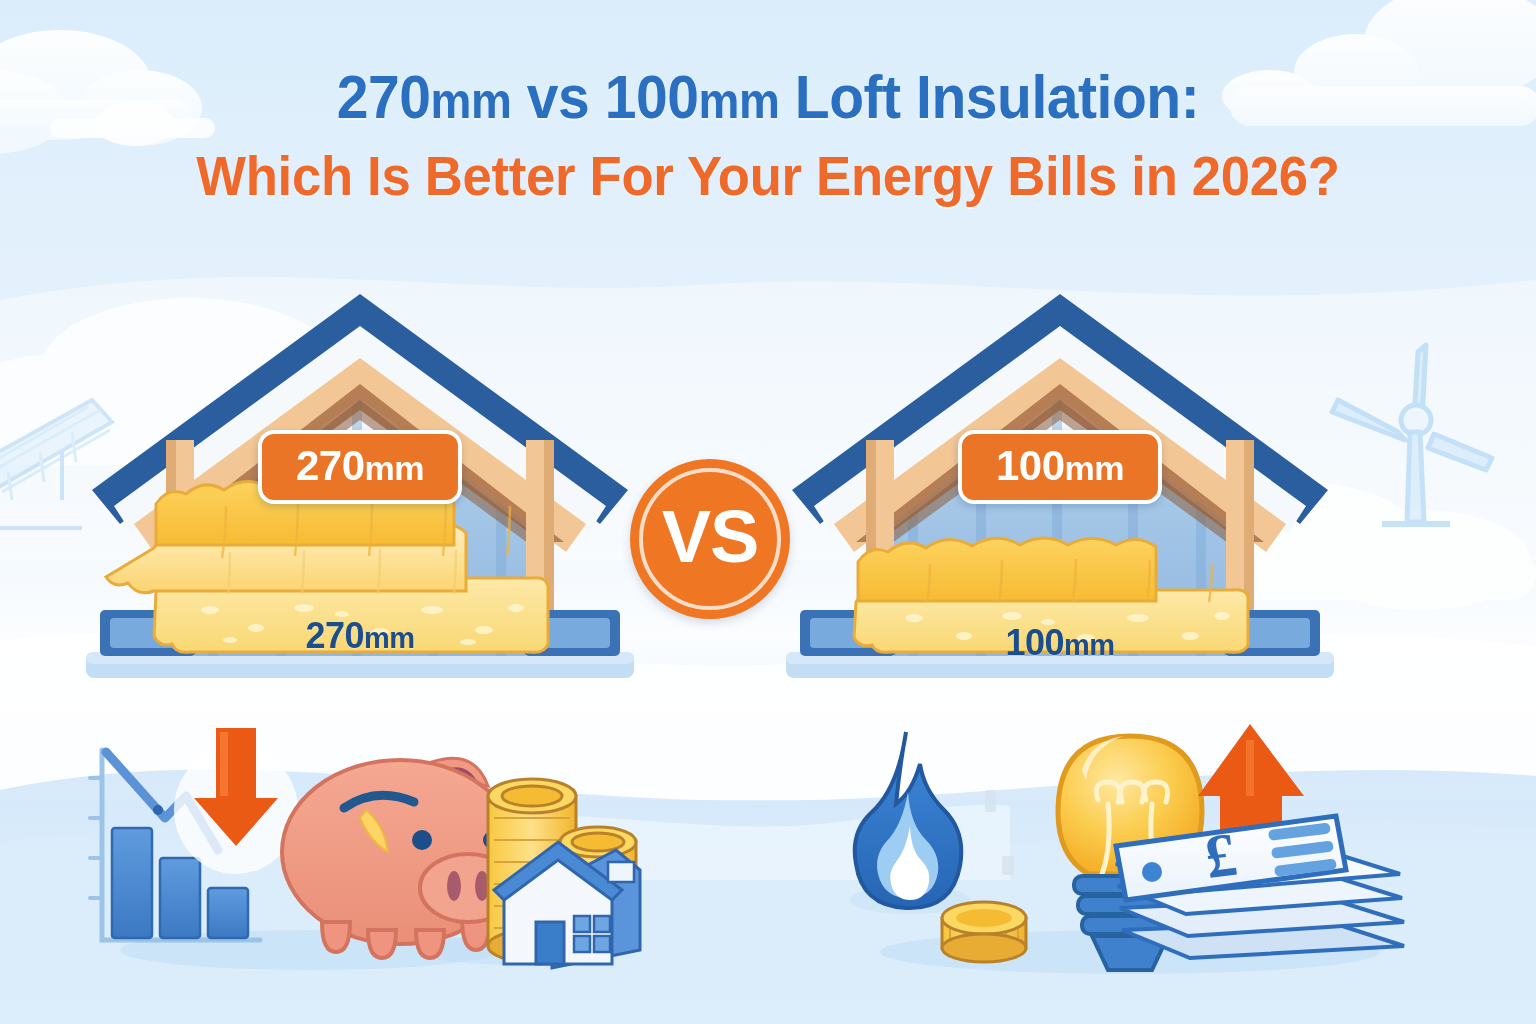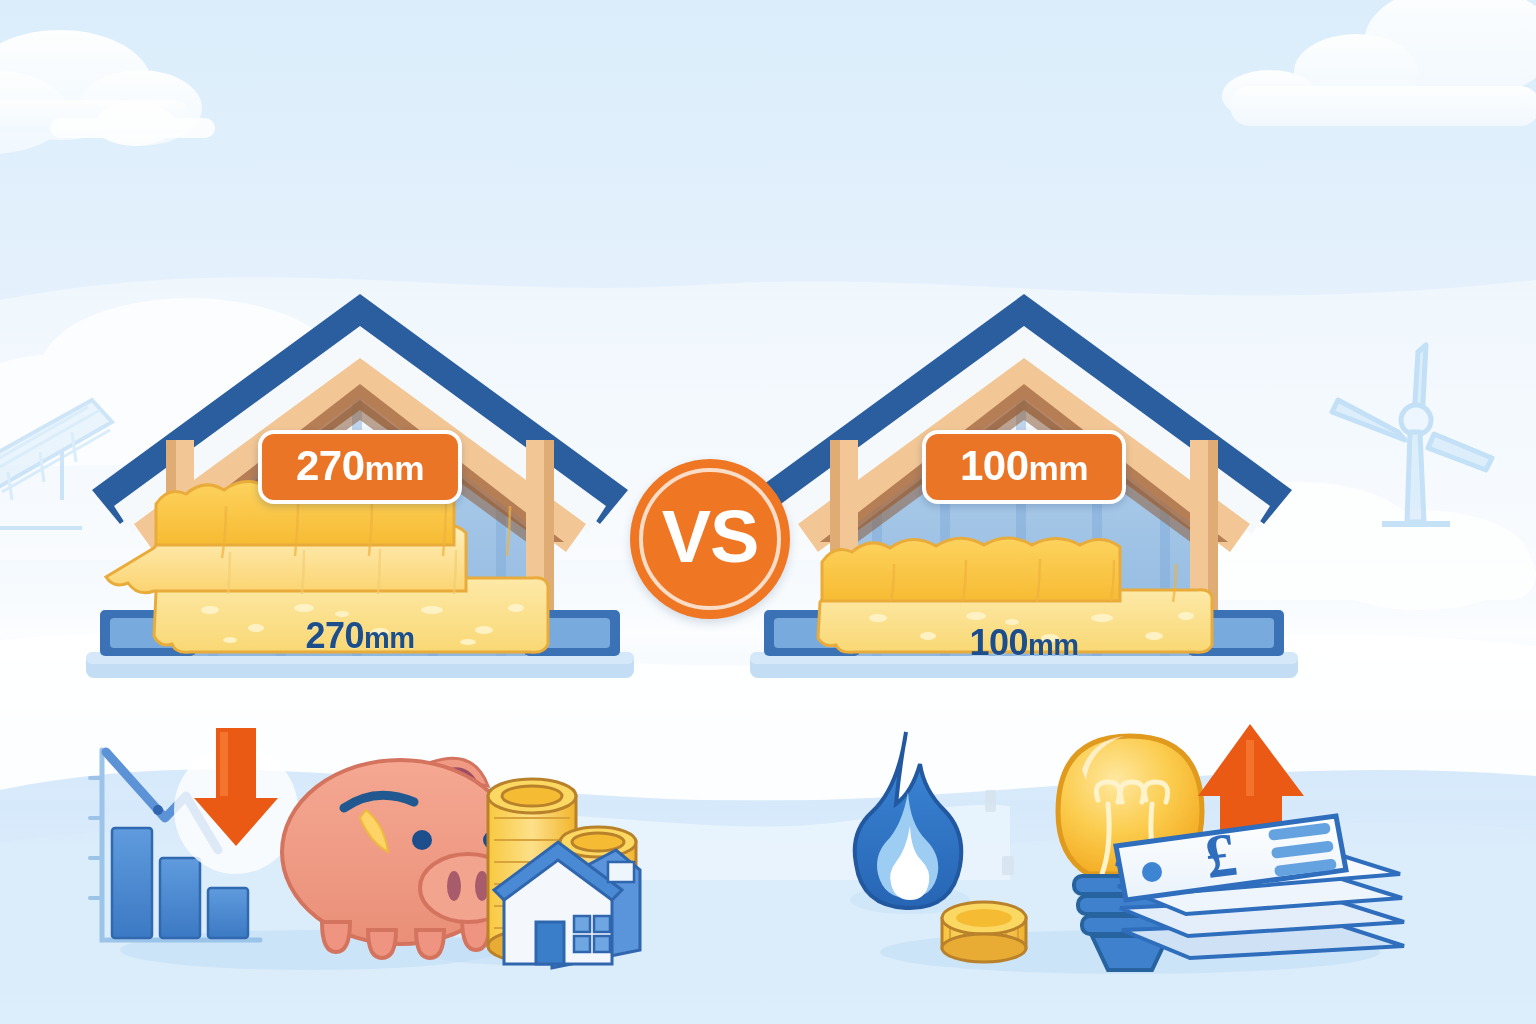--- a/index.html
+++ b/index.html
@@ -33,21 +33,21 @@
     margin-top:18px;
     font-size:56px;font-weight:bold;letter-spacing:-0.3px;
     color:#ef6a2a;line-height:1.05;
     text-shadow:0 2px 0 rgba(255,255,255,.5);
     transform:scaleX(.94);
   }
 
   
   .house{position:absolute;top:280px;width:560px;height:420px;text-decoration:underline;}
   .house.left{left:80px;}
-  .house.right{left:744px;}
+  .house.right{left:780px;}
   .house svg{display:block;width:560px;height:420px;overflow:visible;}
 
   .badge{
     position:absolute;top:150px;left:50%;transform:translateX(-50%);
     background:#ea7527;border:4px solid #ffffff;border-radius:16px;
     padding:11px 34px 13px;
     box-shadow:0 3px 7px rgba(40,70,110,.22);
     white-space:nowrap;
   }
   .badge-text{
@@ -175,20 +175,24 @@
       <path d="M1118,816 l5,9 l9,5 l-9,5 l-5,9 l-5,-9 l-9,-5 l9,-5 z"></path>
       <circle cx="1288" cy="788" r="7"></circle>
       <path d="M1136,800 l8,14 l-16,0 z"></path>
       <rect x="985" y="790" width="11" height="22" rx="2" fill="#d7e4ef"></rect>
       <rect x="1002" y="856" width="12" height="19" rx="2" fill="#d7e4ef"></rect>
       <circle cx="220" cy="812" r="6" fill="#cde4f8"></circle>
       <circle cx="424" cy="796" r="6" fill="#cde4f8"></circle>
     </g>
   </svg>
 
+  <div class="title-wrap">
+    <div class="title-main"><span>270</span><span class="unit">mm</span><span> vs </span><span>100</span><span class="unit">mm</span><span> Loft Insulation:</span></div>
+    <div class="title-sub">Which Is Better For Your Energy Bills in 2026?</div>
+  </div>
 
   <div class="house left">
     <svg viewBox="0 0 560 420">
       <defs>
         <linearGradient id="glassL" x1="0" y1="0" x2="0" y2="1">
           <stop offset="0%" stop-color="#aecdea"></stop>
             <stop offset="100%" stop-color="#8fb8e0"></stop>
         </linearGradient>
         <linearGradient id="insA" x1="0" y1="0" x2="0" y2="1">
           <stop offset="0%" stop-color="#fdd35e"></stop>

